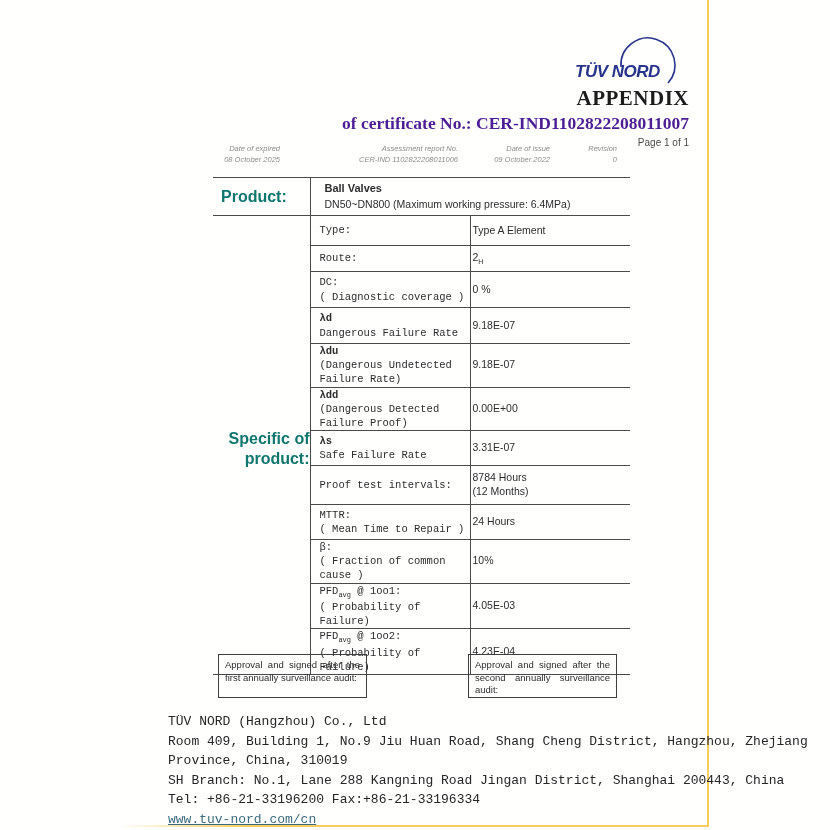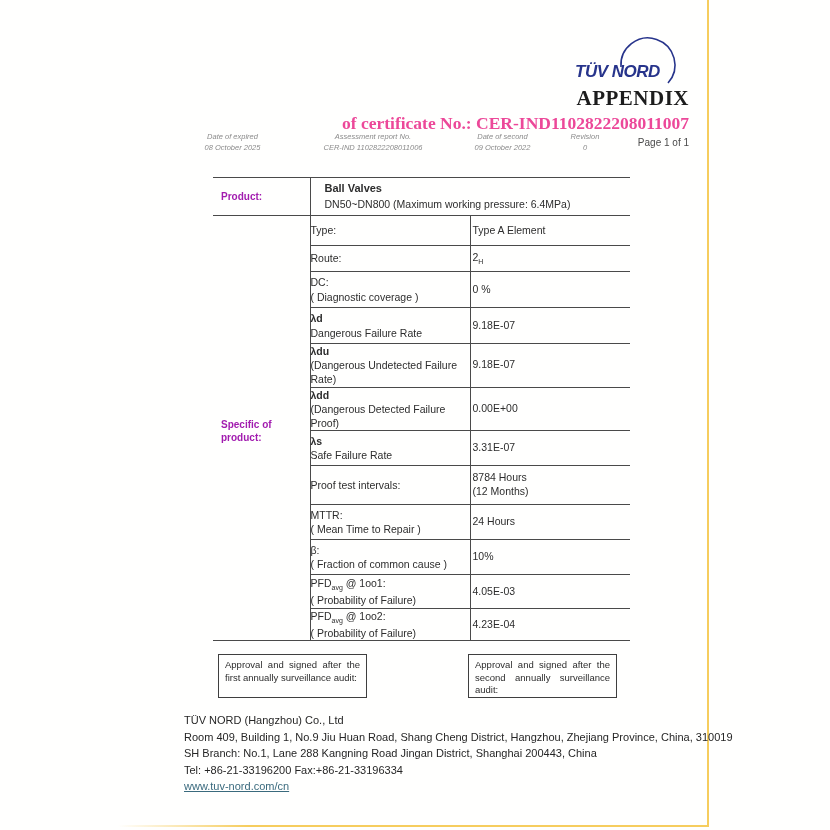--- a/index.html
+++ b/index.html
@@ -17,53 +17,53 @@
   .logo { position:absolute; left:573px; top:28px; width:115px; height:58px; }
   .logo svg { position:absolute; left:12px; top:0; }
   .logo-text {
     position:absolute; left:2px; top:34px; font-weight:bold; font-style:italic;
     font-size:17px; letter-spacing:-0.5px; color:#27348b; white-space:nowrap;
   }
 
   
   .title-wrap { position:absolute; left:104px; top:62px; width:585px; text-align:right;margin-top:24px; }
   .title { font-family:"Liberation Serif", serif; font-weight:bold; font-size:21px; color:#1c1c1c; letter-spacing:0.5px; }
-  .subtitle { font-family:"Liberation Serif", serif; font-weight:bold; font-size:17.5px; color:#ec4899; margin-top:2px; }
+  .subtitle { font-family:"Liberation Serif", serif; font-weight:bold; font-size:17.5px; color:#4c1d95; margin-top:2px; }
   .pageinfo { font-size:10px; color:#4a4a4a; margin-top:3px; }
 
   
-  .meta { position:absolute; top:132px; font-style:italic; color:#8b8b8b; font-size:7.5px; line-height:1.45; text-align:center; }
+  .meta { position:absolute; top:144px; font-style:italic; color:#8b8b8b; font-size:7.5px; line-height:1.45; text-align:right; }
   .meta-1 { left:185px; width:95px; }
   .meta-2 { left:288px; width:170px; }
   .meta-3 { left:455px; width:95px; }
   .meta-4 { left:553px; width:64px; }
 
   
   table.spec { position:absolute; left:213px; top:177px; width:417px; border-collapse:collapse; table-layout:fixed;
                border-top:1.5px solid #4a4a4a; font-size:10.5px; color:#2d2d2d; }
   table.spec td { vertical-align:middle; }
-  td.prod-label, td.spec-label { width:97px; font-weight:bold; font-size:10px; color:#a21caf;
+  td.prod-label, td.spec-label { width:97px; font-weight:bold; font-size:16px; color:#0f766e;
                border-right:1px solid #4a4a4a; border-bottom:1px solid #4a4a4a; padding-left:8px; }
-  td.spec-label { vertical-align:top; padding-top:8px; line-height:1.25; }
+  td.spec-label { vertical-align:top; padding-top:8px; line-height:1.25;text-align:right; }
   td.prod-info { border-bottom:1px solid #4a4a4a; padding-left:14px; line-height:1.5; }
   .prod-name { font-weight:bold; font-size:11px; color:#2d2d2d; }
   .prod-desc { font-size:10.5px; }
-  td.c-name { width:210px; border-bottom:1px solid #4a4a4a; padding-left:0; line-height:1.35; }
+  td.c-name { width:210px; border-bottom:1px solid #4a4a4a; padding-left:9px; line-height:1.35;font-family:Liberation Mono, monospace; }
   td.c-val  { width:110px; border-bottom:1px solid #4a4a4a; border-left:1px solid #4a4a4a; padding-left:2px; line-height:1.3; }
   tr.bold-first .nm { font-weight:bold; }
   sub { font-size:7px; }
 
   
   .sigbox { position:absolute; top:654px; width:149px; height:44px; border:1.5px solid #3f3f3f;
             padding:4px 6px; font-size:9.5px; line-height:1.32; text-align:justify; color:#2d2d2d; }
   .sig-1 { left:218px; }
   .sig-2 { left:468px; }
 
   
-  .footer { position:absolute; left:184px; top:712px; font-size:11px; line-height:1.5; color:#262626; }
+  .footer { position:absolute; left:168px; top:712px; font-size:13px; line-height:1.5; color:#262626;font-family:Liberation Mono, monospace; }
   .footer .link { color:#3a6a7d; text-decoration:underline; }
 </style>
 </head>
 <body>
 
 <div class="page">
 
   <div class="gold-v"></div>
   <div class="gold-h"></div>
 
@@ -82,21 +82,21 @@
 
   <div class="meta meta-1">
     <div>Date of expired</div>
     <div>08 October 2025</div>
   </div>
   <div class="meta meta-2">
     <div>Assessment report No.</div>
     <div>CER-IND 1102822208011006</div>
   </div>
   <div class="meta meta-3">
-    <div>Date of second</div>
+    <div>Date of issue</div>
     <div>09 October 2022</div>
   </div>
   <div class="meta meta-4">
     <div>Revision</div>
     <div>0</div>
   </div>
 
   <table class="spec">
     <tbody>
         <tr style="height:38px;">

